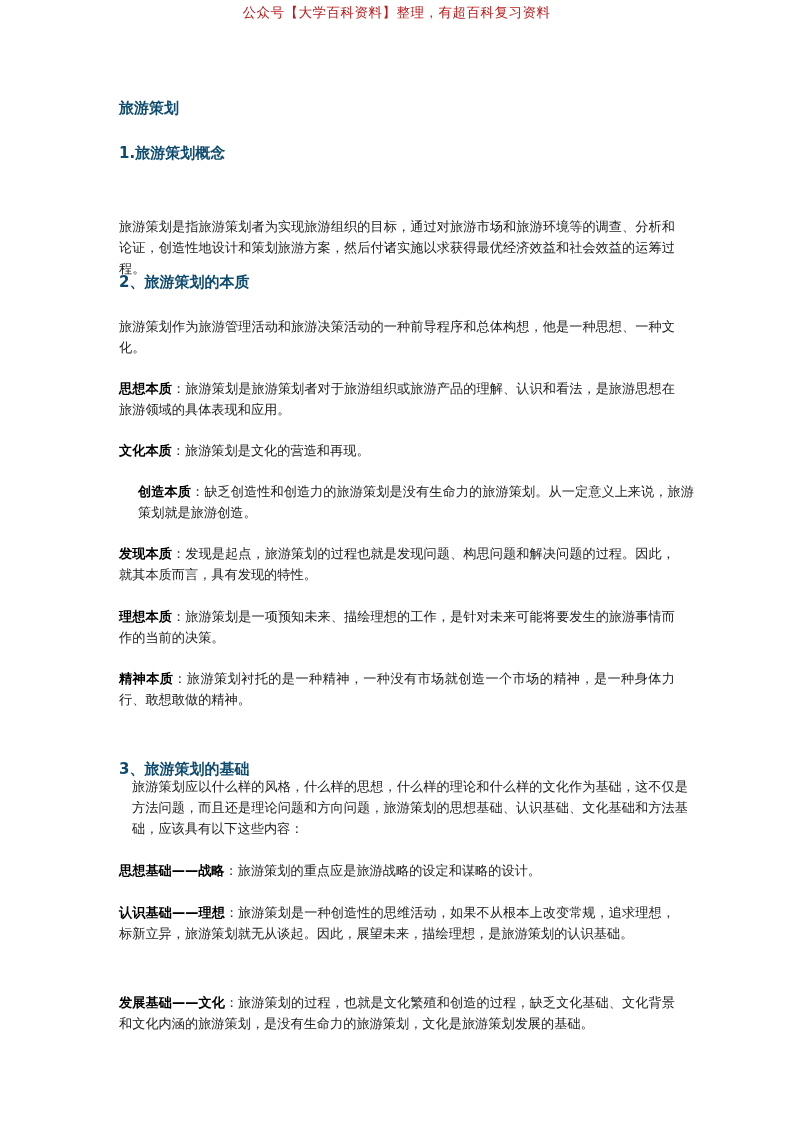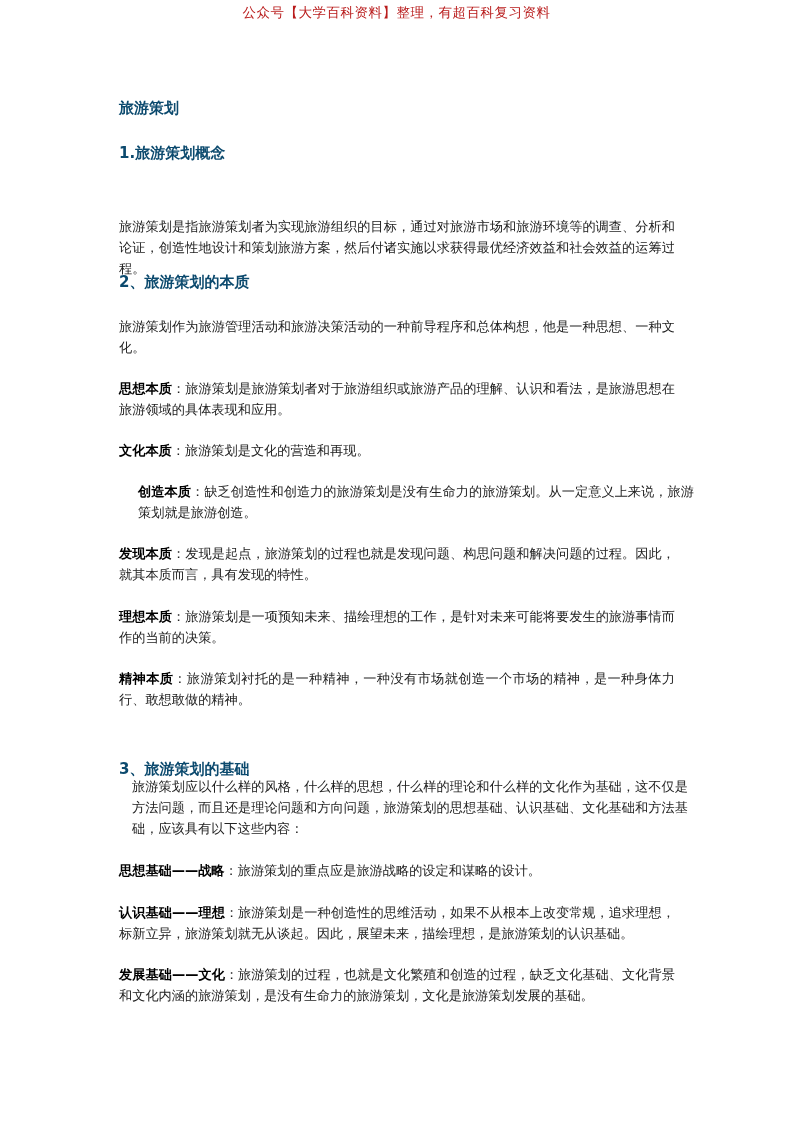--- a/index.html
+++ b/index.html
@@ -66,16 +66,16 @@
   <div class="h" style="top:734px;margin-top:26px;">3、旅游策划的基础</div>
   <div class="p" style="top:776px;margin-left:13px;">
     <span>旅游策划应以什么样的风格，什么样的思想，什么样的理论和什么样的文化作为基础，这不仅是方法问题，而且还是理论问题和方向问题，旅游策划的思想基础、认识基础、文化基础和方法基础，应该具有以下这些内容：</span>
   </div>
   <div class="p" style="top:860px;">
     <b>思想基础——战略</b><span>：旅游策划的重点应是旅游战略的设定和谋略的设计。</span>
   </div>
   <div class="p" style="top:902px;">
     <b>认识基础——理想</b><span>：旅游策划是一种创造性的思维活动，如果不从根本上改变常规，追求理想，标新立异，旅游策划就无从谈起。因此，展望未来，描绘理想，是旅游策划的认识基础。</span>
   </div>
-  <div class="p" style="top:964px;">
+  <div class="p" style="top:992px;">
     <b>发展基础——文化</b><span>：旅游策划的过程，也就是文化繁殖和创造的过程，缺乏文化基础、文化背景和文化内涵的旅游策划，是没有生命力的旅游策划，文化是旅游策划发展的基础。</span>
   </div>
 </div>
 
 </body></html>

